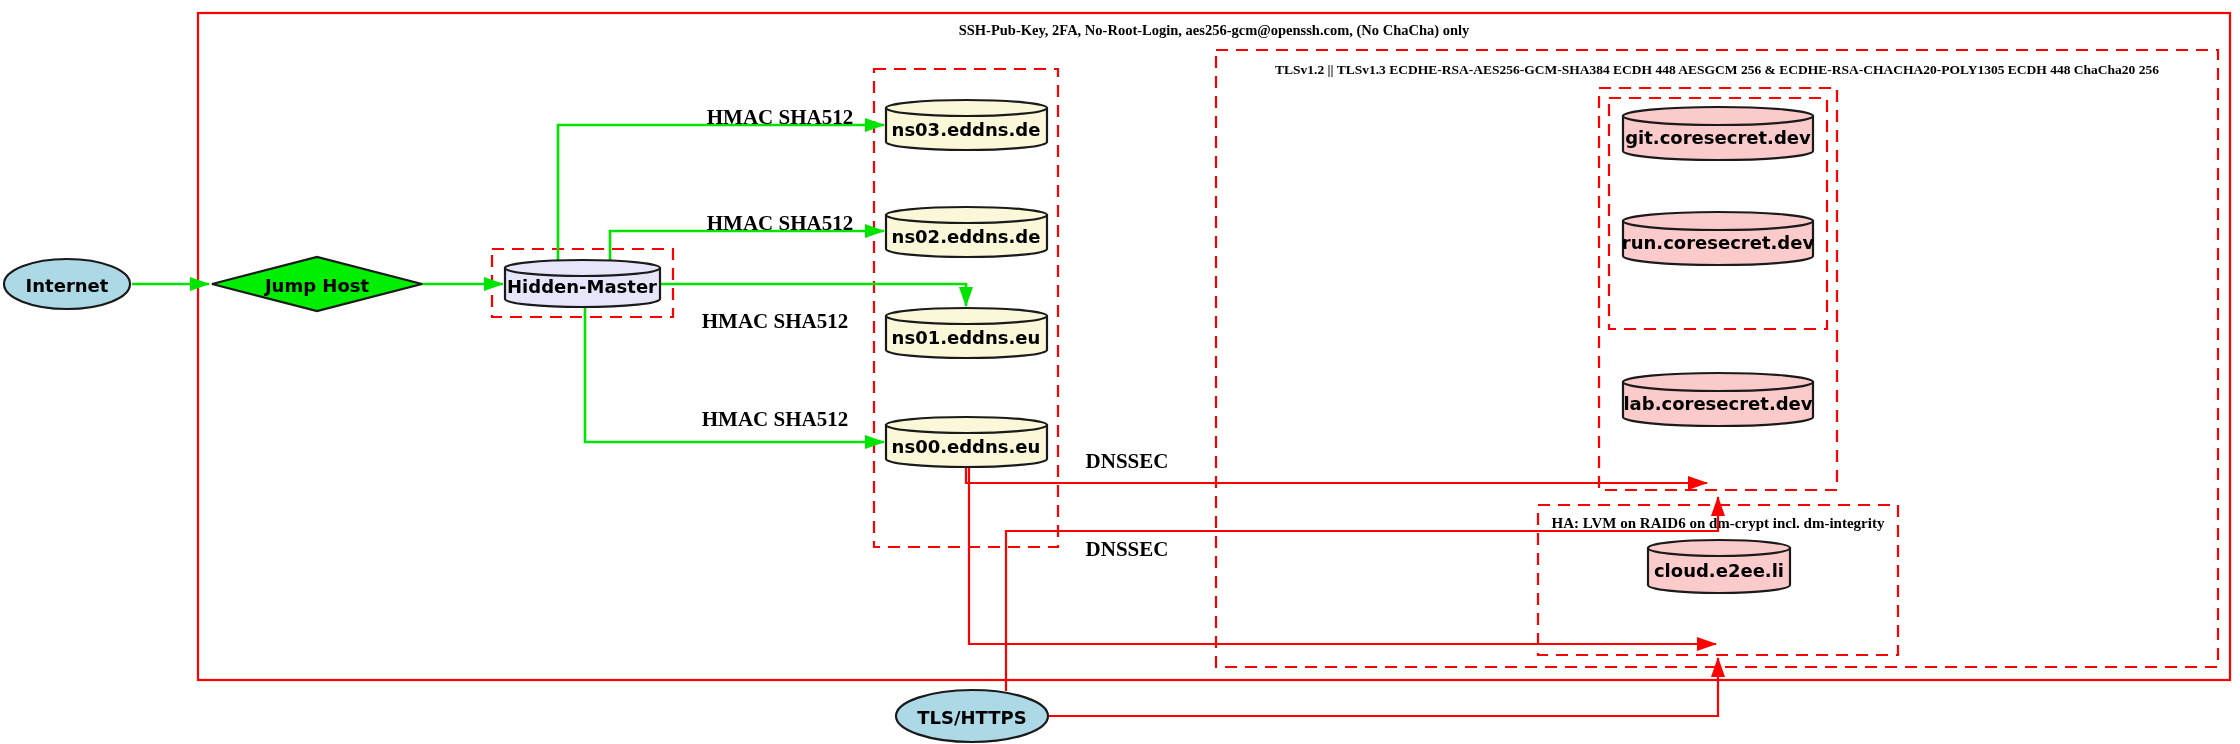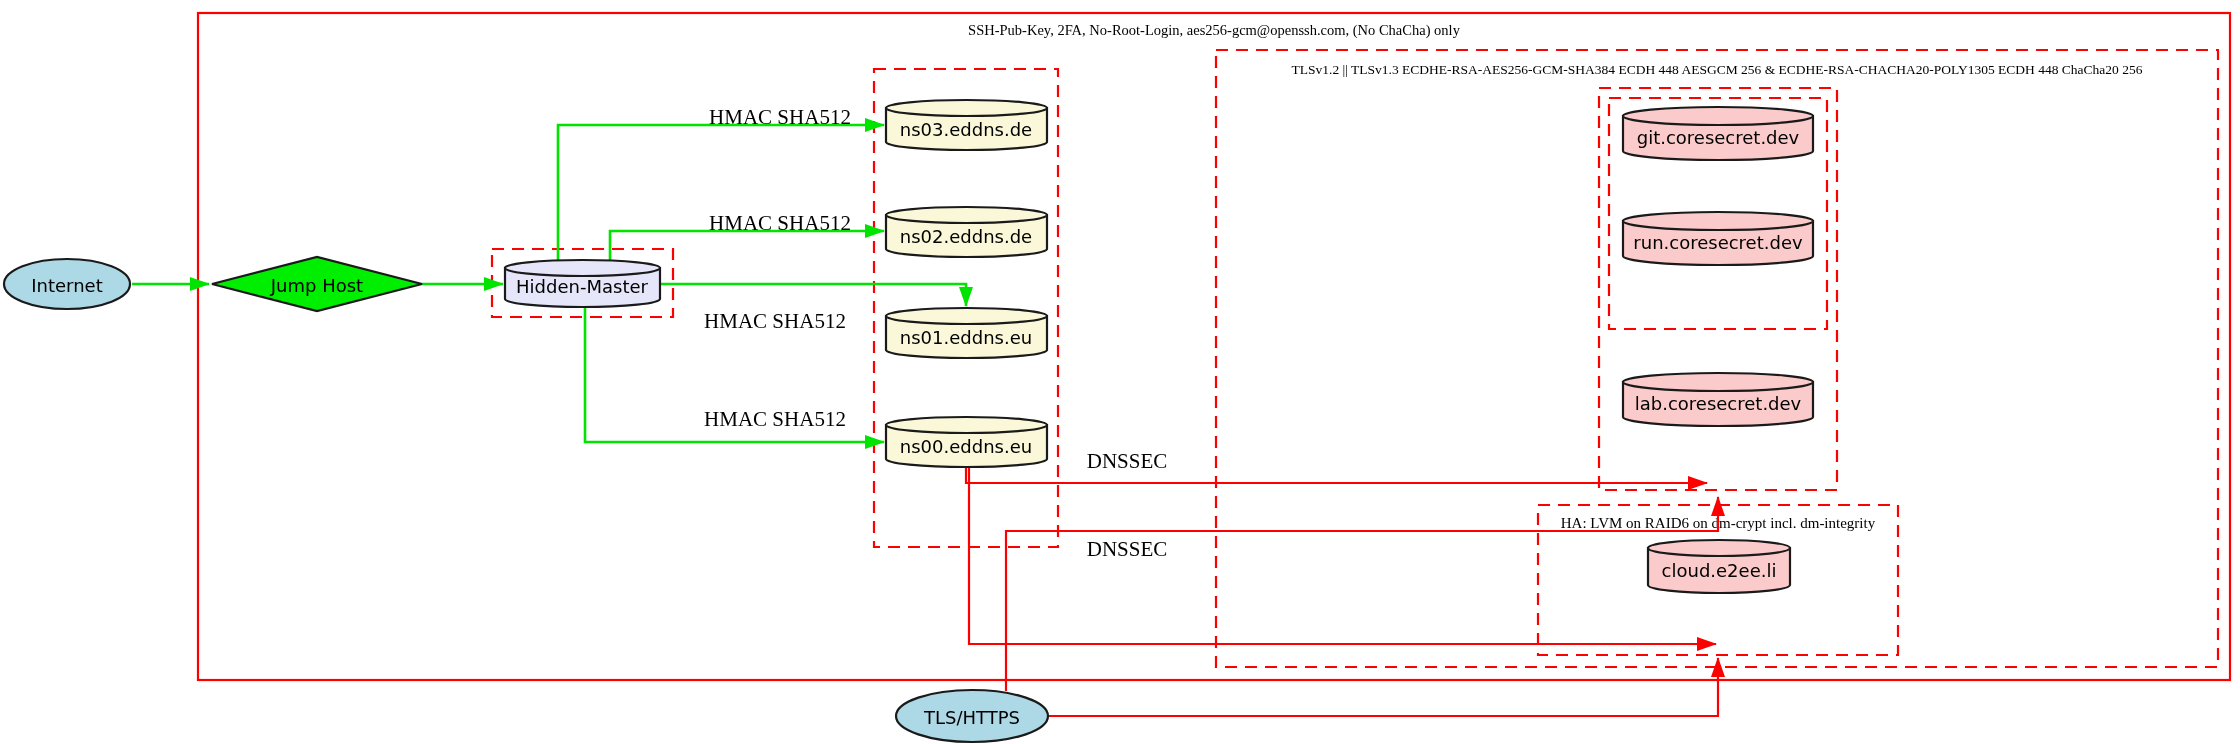--- a/index.html
+++ b/index.html
@@ -1,16 +1,16 @@
 <!DOCTYPE html>
 <html><head>
 <meta charset="utf-8">
 <style>
   html,body{margin:0;padding:0;background:#ffffff;}
-  .stage{width:2240px;height:744px;position:relative;background:#fff;overflow:hidden;}
+  .stage{width:2240px;height:744px;position:relative;background:#fff;overflow:hidden;font-weight:bold;}
   svg{display:block;}
   .cluster{fill:none;stroke-width:2.2px;}
   .dashed{stroke-dasharray:12 8;}
   .node-shape{stroke:#1a1a1a;stroke-width:2.2px;}
   .nodelabel{font-family:"DejaVu Sans",sans-serif;font-size:18px;fill:#000;
              text-anchor:middle;dominant-baseline:central;}
   .edgelabel{font-family:"Liberation Serif",serif;font-size:21px;fill:#000;
              text-anchor:middle;dominant-baseline:central;}
   .cl-label{font-family:"Liberation Serif",serif;font-size:14.5px;fill:#000;
             text-anchor:middle;dominant-baseline:central;}

